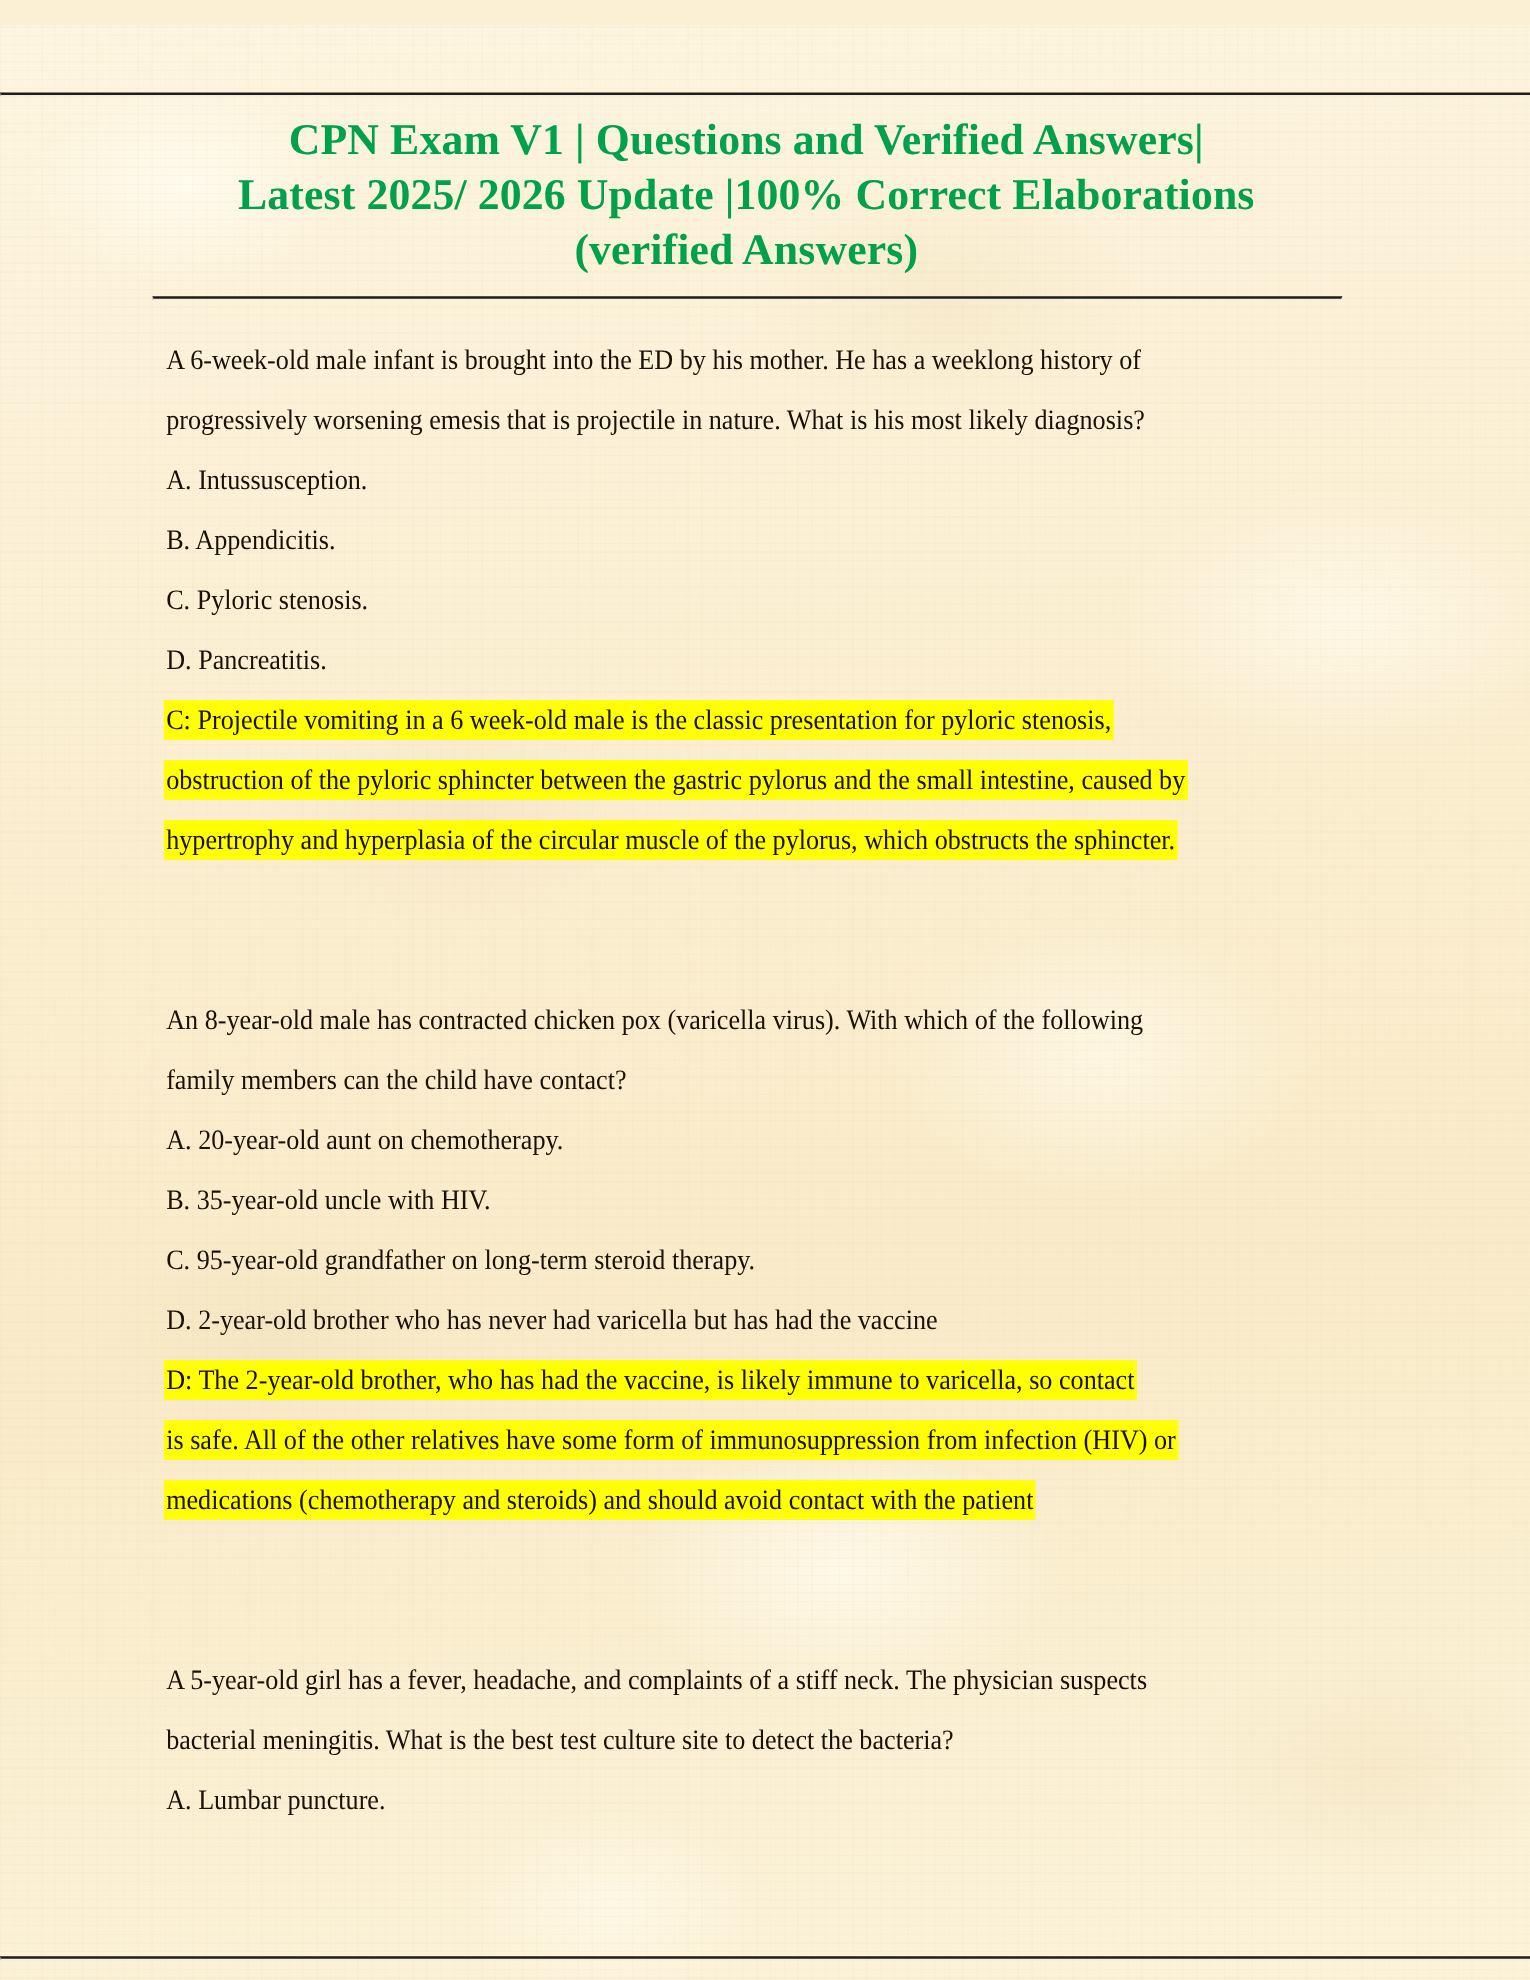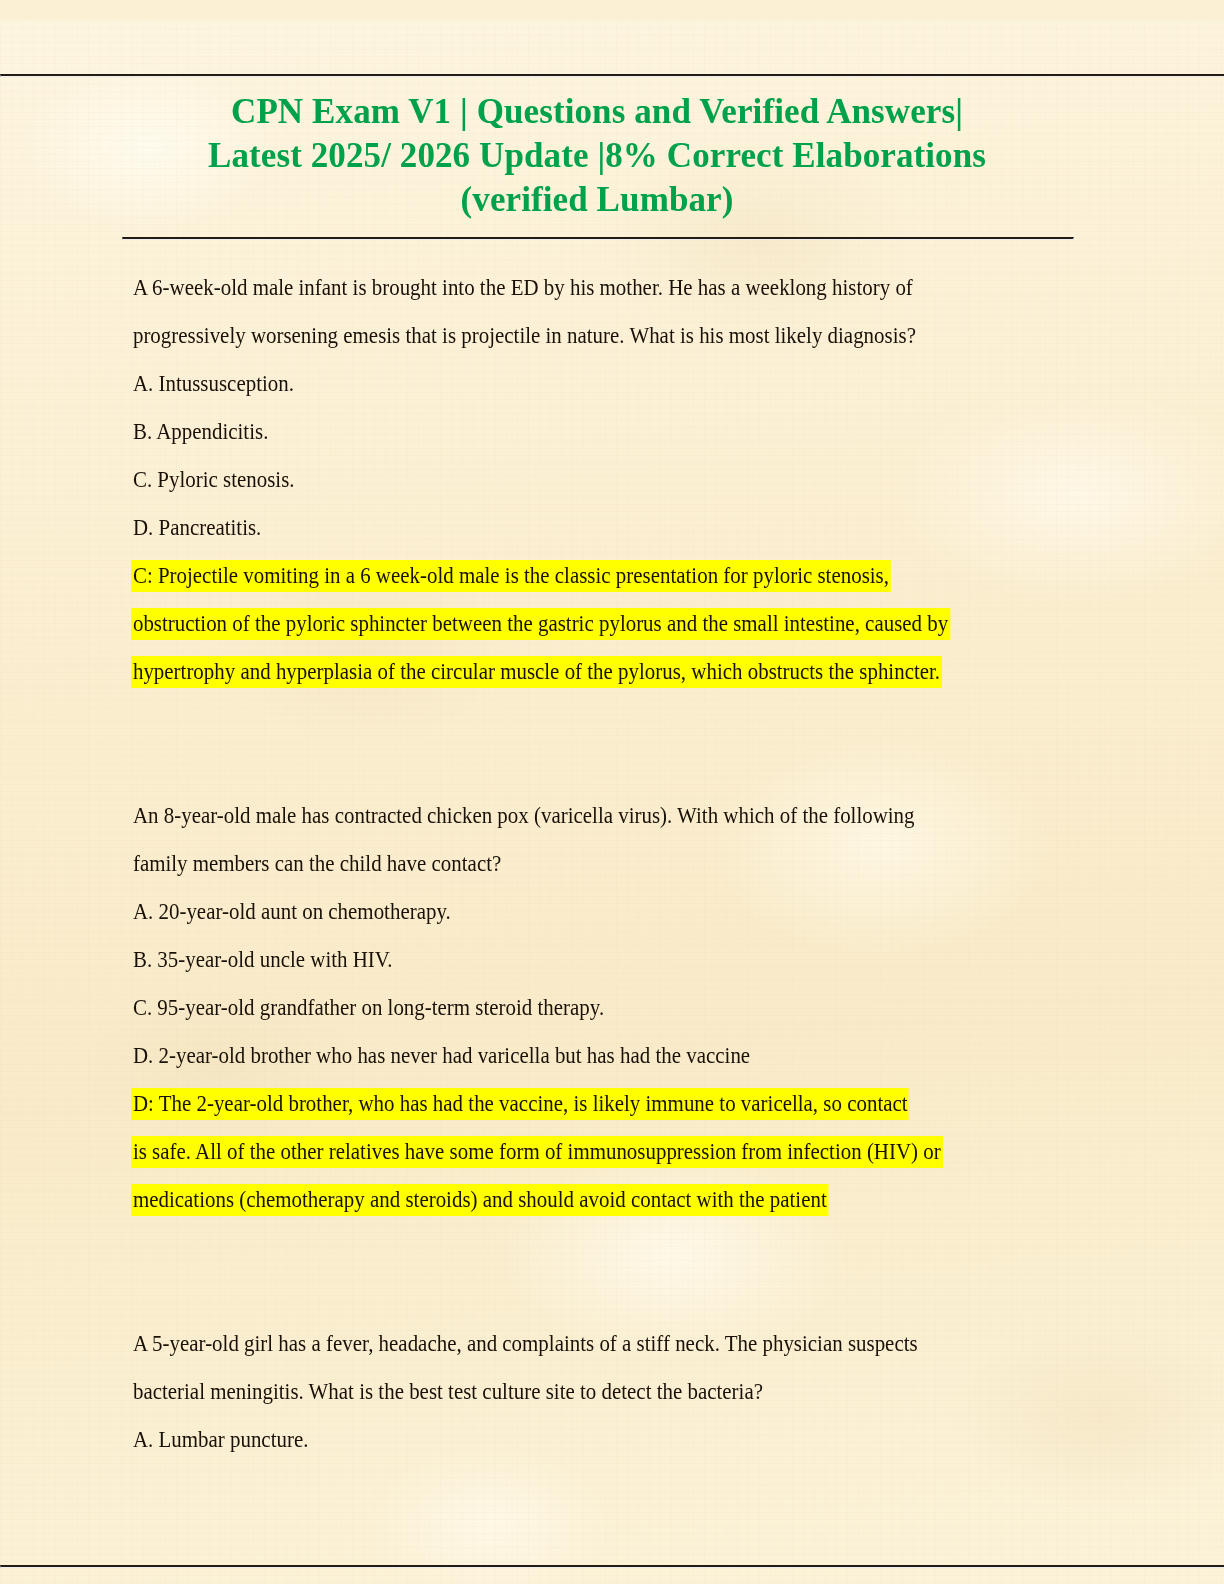--- a/index.html
+++ b/index.html
@@ -133,22 +133,22 @@
 </head>
 <body>
 
 <div id="page" style="background-color: rgb(251, 240, 212);">
   <div id="content">
 
     <hr class="rule-full rule-top" style="border-top-color: rgb(34, 28, 20);">
 
     <h1 class="doc-title" style="color: rgb(0, 161, 75);">
       <span class="tline">CPN Exam V1 | Questions and Verified Answers|</span>
-      <span class="tline">Latest 2025/ 2026 Update |8% Correct Elaborations</span>
-      <span class="tline">(verified Lumbar)</span>
+      <span class="tline">Latest 2025/ 2026 Update |100% Correct Elaborations</span>
+      <span class="tline">(verified Answers)</span>
     </h1>
 
     <hr class="rule-title" style="border-top-color: rgb(34, 28, 20);">
 
     <div id="body-text">
         <div class="block">
           <div class="line" style="color: rgb(25, 17, 7);"><span class="txt">A 6-week-old male infant is brought into the ED by his mother. He has a weeklong history of</span></div>
           <div class="line" style="color: rgb(25, 17, 7);"><span class="txt">progressively worsening emesis that is projectile in nature. What is his most likely diagnosis?</span></div>
           <div class="line" style="color: rgb(25, 17, 7);"><span class="txt">A. Intussusception.</span></div>
           <div class="line" style="color: rgb(25, 17, 7);"><span class="txt">B. Appendicitis.</span></div>

